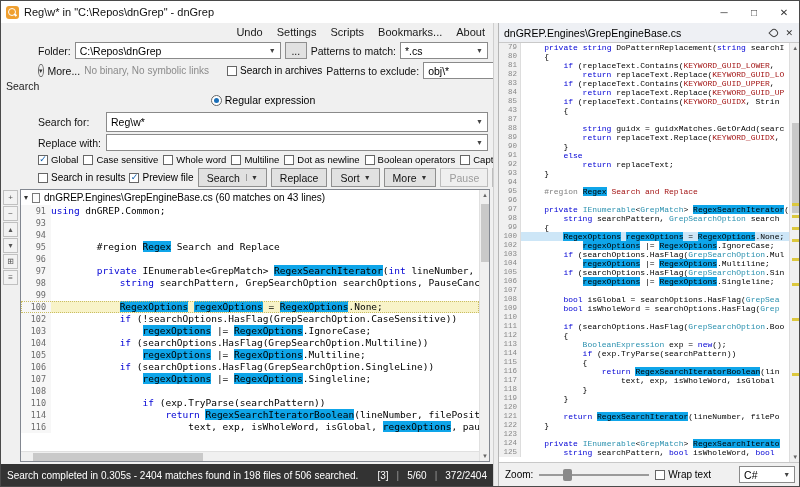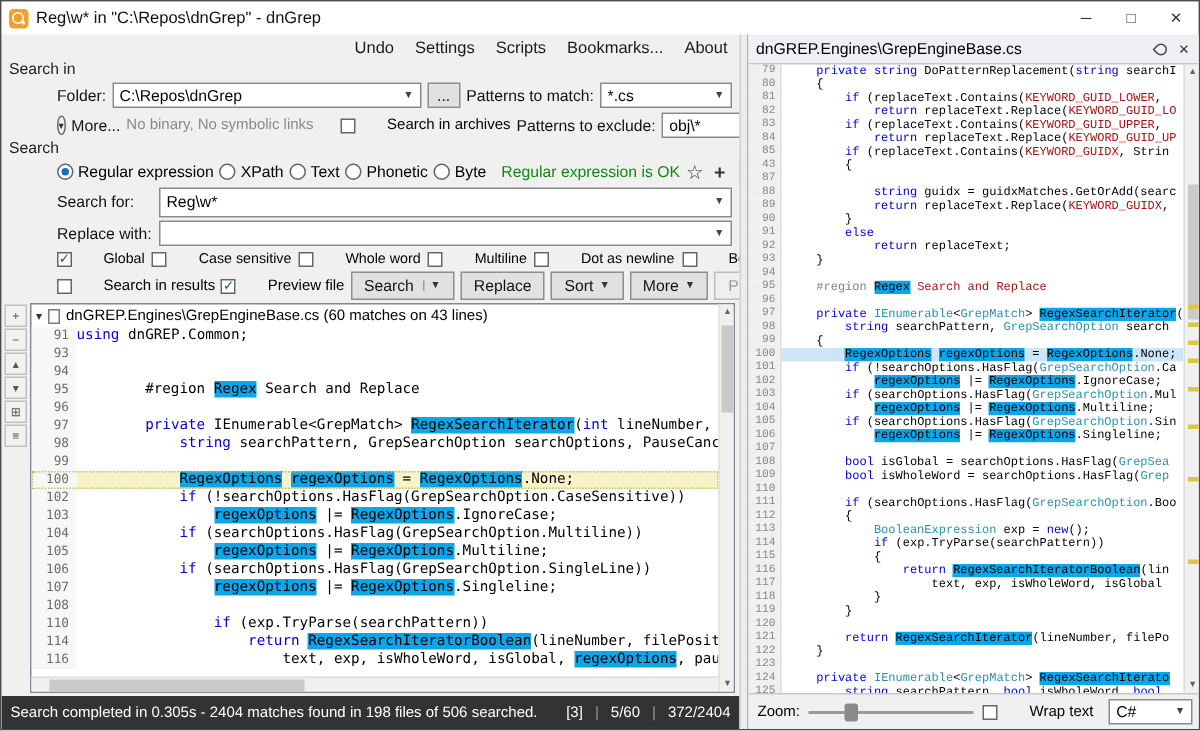--- a/index.html
+++ b/index.html
@@ -23,21 +23,21 @@
 
   
   .menubar { height:17px; display:flex; justify-content:flex-end; align-items:center; gap:14px; padding:0 8px; flex:0 0 auto; }
   .menu-item { font-size:11px; color:#1a1a1a; cursor:default; white-space:nowrap; }
 
   
   .lblrow { height:13px; padding:0 5px; font-size:10.5px; color:#222; flex:0 0 auto; }
   .frow { display:flex; align-items:center; padding:1px 5px; gap:4px; flex:0 0 auto; white-space:nowrap; overflow:hidden;margin-left:32px; }
   .row-folder { height:21px; }
   .row-more { height:19px; }
-  .row-types { height:17px; }
+  .row-types { height:17px;flex-direction:column; }
   .row-sfor { height:23px; }
   .row-repl { height:19px; }
   .row-opts { height:15px; gap:5px; }
   .row-actions { height:21px; gap:4px; }
   .flabel { font-size:10.5px; color:#111; }
   .combo { display:flex; align-items:center; background:#fff; border:1px solid #8a8a8a; height:17px; padding:0 2px 0 4px; }
   .combo input { border:none; outline:none; flex:1; font-size:10.5px; font-family:"Liberation Sans",sans-serif; background:transparent; min-width:0; }
   .combo .arrow { font-size:7px; color:#444; padding:0 2px; }
   .combo.folder { flex:1; }
   .combo.pat { width:88px; }
@@ -50,21 +50,21 @@
   .test-btn { margin-left:2px; border-color:#5e5e5e; }
   .more-chev { width:13px; height:13px; border:1px solid #666; border-radius:50%; display:inline-flex; align-items:center; justify-content:center; font-size:7px; color:#333; }
   .dim { color:#8a8a8a; font-size:10px; }
   .ok-msg { color:#0e8a0e; font-size:10.5px; margin-left:6px; }
   .star-ic { font-size:13px; color:#333; margin-left:auto; }
   .plus-ic { font-size:13px; font-weight:bold; color:#333; padding:0 3px; }
 
   .radio-item { display:inline-flex; align-items:center; gap:3px; font-size:10.5px; }
   .radio { width:11px; height:11px; border:1px solid #666; border-radius:50%; background:#fff; position:relative; flex:0 0 auto; }
   .radio.on::after { content:""; position:absolute; left:2px; top:2px; width:5px; height:5px; border-radius:50%; background:#1a6fb8; }
-  .check-item { display:inline-flex; align-items:center; gap:21px; font-size:9.5px; }
+  .check-item { display:inline-flex; align-items:center; gap:3px; font-size:9.5px; }
   .row-actions .check-item { font-size:10px; }
   .cb { width:10px; height:10px; border:1px solid #666; background:#fff; display:inline-flex; align-items:center; justify-content:center; font-size:9px; line-height:1; color:#0b5cab; flex:0 0 auto; }
 
   
   .results { flex:1; min-height:0; display:flex; margin:1px 3px 2px 2px; }
   .rtools { width:17px; flex:0 0 auto; display:flex; flex-direction:column; gap:1px; padding-top:1px; }
   .rtool-btn { width:15px; height:15px; border:1px solid #c0c0c0; background:#f2f2f2; color:#555; font-size:8px; display:flex; align-items:center; justify-content:center; }
   .treewrap { flex:1; border:1px solid #828790; background:#fff; display:flex; min-width:0; }
   .treecol { flex:1; display:flex; flex-direction:column; min-width:0; }
   .tree-header { height:15px; display:flex; align-items:center; gap:4px; padding:0 3px; font-size:10px; flex:0 0 auto; white-space:nowrap; overflow:hidden; }
@@ -130,21 +130,20 @@
     <div class="leftpanel">
 
       <div class="menubar" id="menu-bar">
           <span class="menu-item">Undo</span>
           <span class="menu-item">Settings</span>
           <span class="menu-item">Scripts</span>
           <span class="menu-item">Bookmarks...</span>
           <span class="menu-item">About</span>
         </div>
 
-      <div class="lblrow">Search in</div>
 
       <div class="frow row-folder">
         <span class="flabel">Folder:</span>
         <span class="combo folder">
           <input value="C:\Repos\dnGrep" style="">
           <span class="arrow">▼</span>
         </span>
         <span class="btn browse-btn">...</span>
         <span class="flabel">Patterns to match:</span>
         <span class="combo pat">
@@ -362,21 +361,20 @@
             <div class="crow"><span class="ln">91</span><span class="ct"><span>        </span><span class="c-k">else</span></span></div>
             <div class="crow"><span class="ln">92</span><span class="ct"><span>            </span><span class="c-k">return</span><span> replaceText;</span></span></div>
             <div class="crow"><span class="ln">93</span><span class="ct"><span>    }</span></span></div>
             <div class="crow"><span class="ln">94</span><span class="ct"></span></div>
             <div class="crow"><span class="ln">95</span><span class="ct"><span>    </span><span class="c-g">#region</span><span> </span><span class="c-hl">Regex</span><span class="c-s"> Search and Replace</span></span></div>
             <div class="crow"><span class="ln">96</span><span class="ct"></span></div>
             <div class="crow"><span class="ln">97</span><span class="ct"><span>    </span><span class="c-k">private</span><span> </span><span class="c-t">IEnumerable</span><span>&lt;</span><span class="c-t">GrepMatch</span><span>&gt; </span><span class="c-hl">RegexSearchIterator</span><span>(</span></span></div>
             <div class="crow"><span class="ln">98</span><span class="ct"><span>        </span><span class="c-k">string</span><span> searchPattern, </span><span class="c-t">GrepSearchOption</span><span> search</span></span></div>
             <div class="crow"><span class="ln">99</span><span class="ct"><span>    {</span></span></div>
             <div class="crow psel"><span class="ln">100</span><span class="ct"><span>        </span><span class="c-hl">RegexOptions</span><span> </span><span class="c-hl">regexOptions</span><span> = </span><span class="c-hl">RegexOptions</span><span>.None;</span></span></div>
-            <div class="crow"><span class="ln">101</span><span class="ct"><span>        </span><span class="c-k">if</span><span> (!searchOptions.HasFlag(</span><span class="c-t">GrepSearchOption</span><span>.Ca</span></span></div>
             <div class="crow"><span class="ln">102</span><span class="ct"><span>            </span><span class="c-hl">regexOptions</span><span> |= </span><span class="c-hl">RegexOptions</span><span>.IgnoreCase;</span></span></div>
             <div class="crow"><span class="ln">103</span><span class="ct"><span>        </span><span class="c-k">if</span><span> (searchOptions.HasFlag(</span><span class="c-t">GrepSearchOption</span><span>.Mul</span></span></div>
             <div class="crow"><span class="ln">104</span><span class="ct"><span>            </span><span class="c-hl">regexOptions</span><span> |= </span><span class="c-hl">RegexOptions</span><span>.Multiline;</span></span></div>
             <div class="crow"><span class="ln">105</span><span class="ct"><span>        </span><span class="c-k">if</span><span> (searchOptions.HasFlag(</span><span class="c-t">GrepSearchOption</span><span>.Sin</span></span></div>
             <div class="crow"><span class="ln">106</span><span class="ct"><span>            </span><span class="c-hl">regexOptions</span><span> |= </span><span class="c-hl">RegexOptions</span><span>.Singleline;</span></span></div>
             <div class="crow"><span class="ln">107</span><span class="ct"></span></div>
             <div class="crow"><span class="ln">108</span><span class="ct"><span>        </span><span class="c-k">bool</span><span> isGlobal = searchOptions.HasFlag(</span><span class="c-t">GrepSea</span></span></div>
             <div class="crow"><span class="ln">109</span><span class="ct"><span>        </span><span class="c-k">bool</span><span> isWholeWord = searchOptions.HasFlag(</span><span class="c-t">Grep</span></span></div>
             <div class="crow"><span class="ln">110</span><span class="ct"></span></div>
             <div class="crow"><span class="ln">111</span><span class="ct"><span>        </span><span class="c-k">if</span><span> (searchOptions.HasFlag(</span><span class="c-t">GrepSearchOption</span><span>.Boo</span></span></div>

